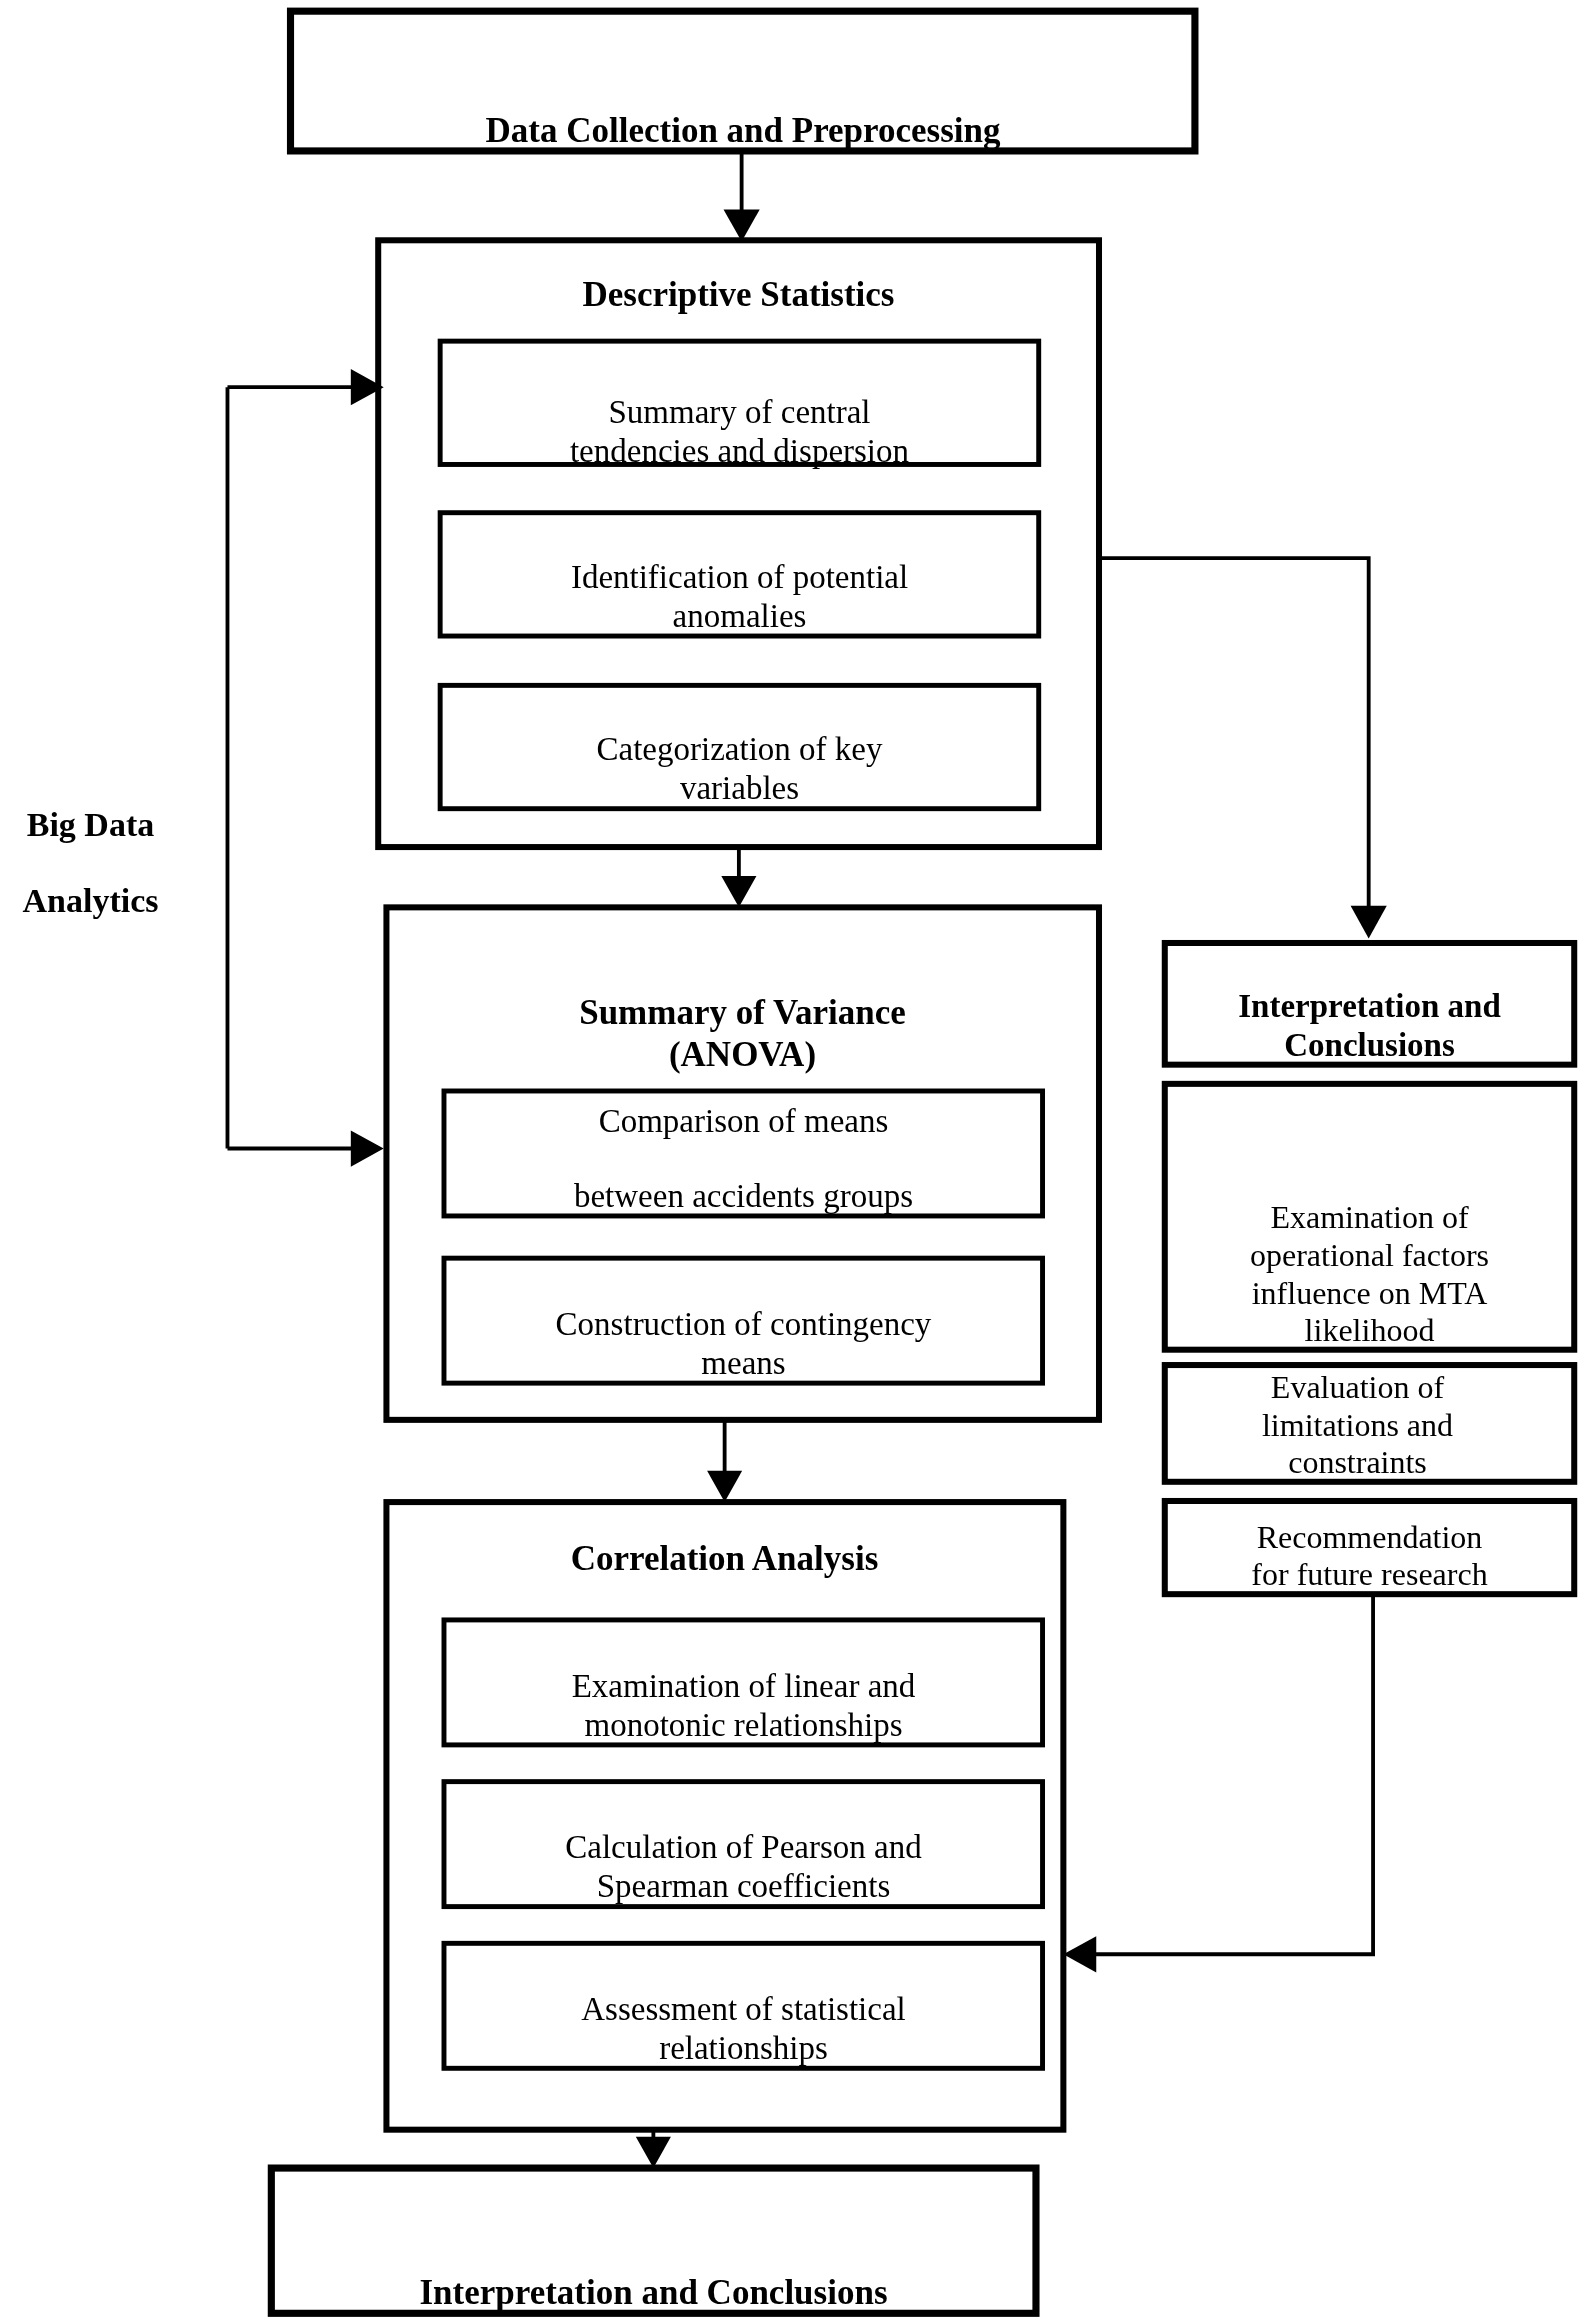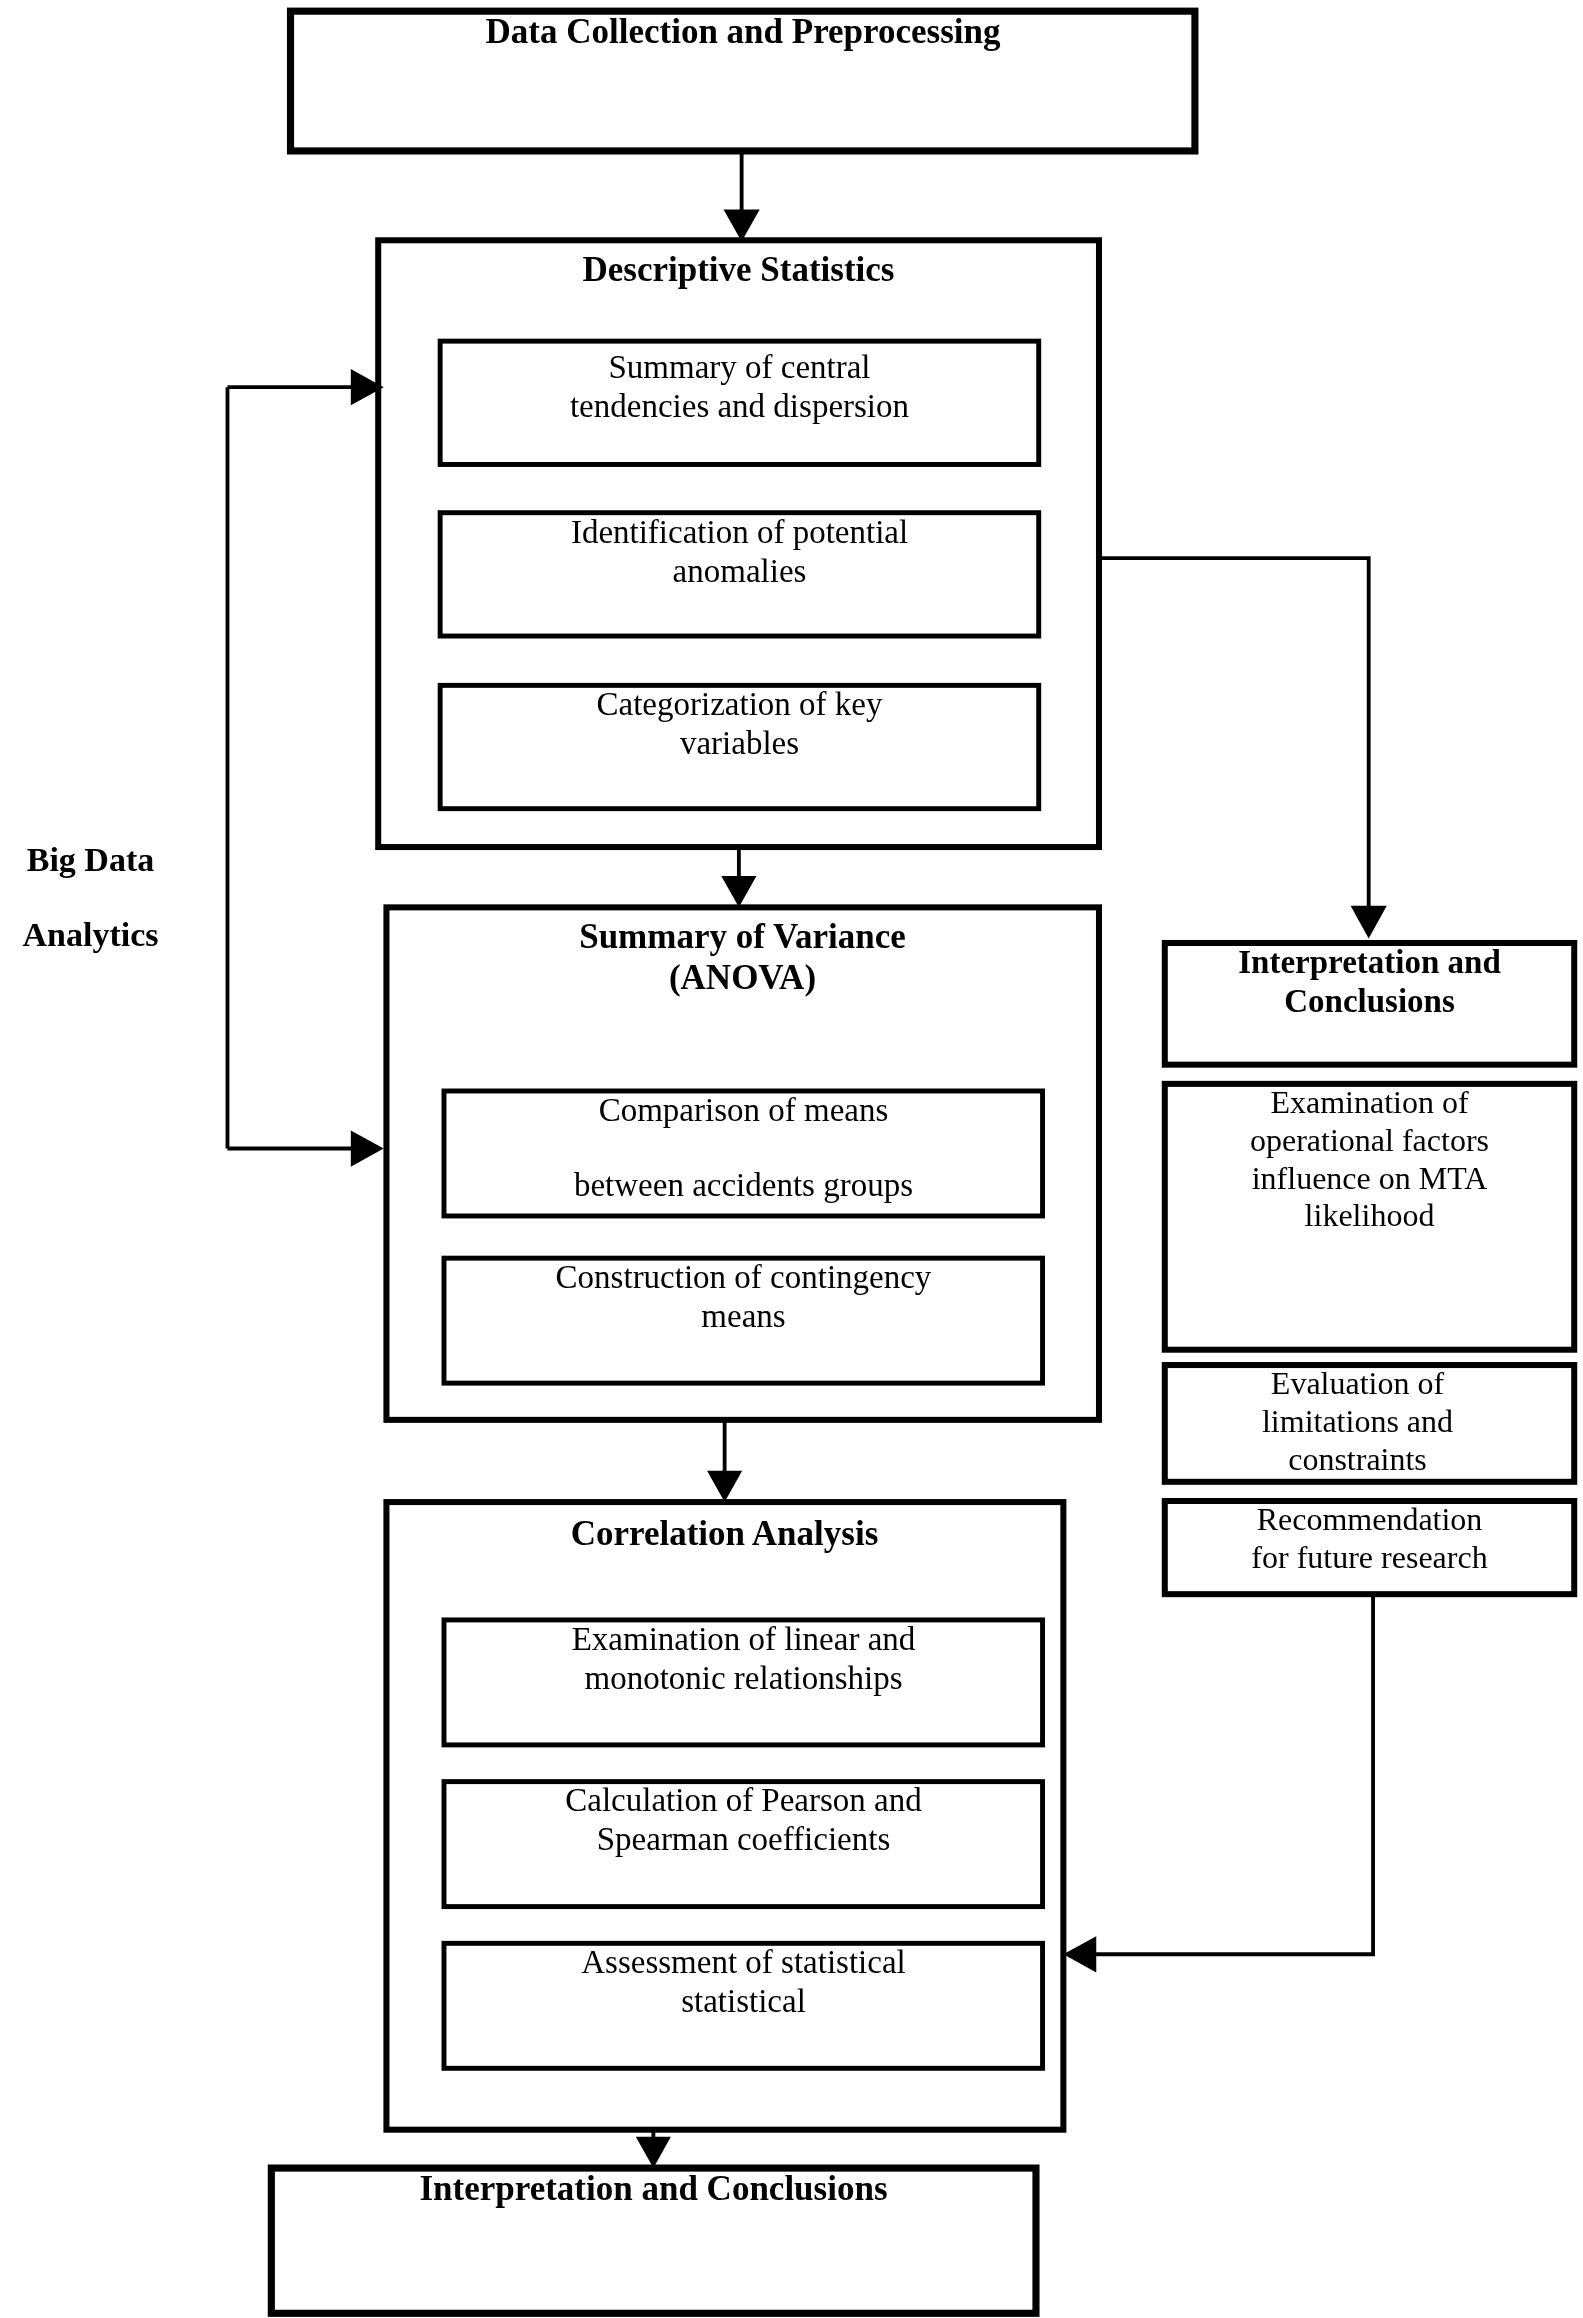--- a/index.html
+++ b/index.html
@@ -4,21 +4,21 @@
 <style>
   html,body{margin:0;padding:0;background:#ffffff;}
   body{width:1583px;height:2319px;overflow:hidden;
        font-family:"Liberation Serif","DejaVu Serif",serif;}
   #root{position:relative;width:1583px;height:2319px;background:#fff;}
   svg.canvas{position:absolute;left:0;top:0;width:1583px;height:2319px;}
   .box-line{fill:#ffffff;stroke:#000000;}
   .conn{fill:none;stroke:#000000;stroke-width:7;}
   .arrowhead{fill:#000000;stroke:none;}
   .lbl{position:absolute;text-align:center;color:#000;
-       line-height:1.18;display:flex;align-items:center;justify-content:flex-start;
+       line-height:1.18;display:flex;align-items:center;justify-content:flex-end;
        flex-direction:column;}
   .lbl span{display:block;width:100%;}
   .t-hdr{font-size:35px;font-weight:700;}
   .t-sub{font-size:33px;font-weight:400;}
   .t-side-hdr{font-size:33px;font-weight:700;}
   .t-side{font-size:32px;font-weight:400;}
   .t-big{font-size:35px;font-weight:700;}
   .t-sidelabel{font-size:34px;font-weight:700;line-height:1.22;gap:34px;}
 </style>
 </head>
@@ -135,21 +135,21 @@
   <div class="lbl t-sub" style="left:444px;top:1620px;width:599px;height:125px;">
     <span>Examination of linear and</span>
     <span>monotonic relationships</span>
   </div>
   <div class="lbl t-sub" style="left:444px;top:1781px;width:599px;height:125px;">
     <span>Calculation of Pearson and</span>
     <span>Spearman coefficients</span>
   </div>
   <div class="lbl t-sub" style="left:444px;top:1943px;width:599px;height:125px;">
     <span>Assessment of statistical</span>
-    <span>statistical</span>
+    <span>relationships</span>
   </div>
 
   <div class="lbl t-side-hdr" style="left:1165px;top:943px;width:409px;height:122px;">
     <span>Interpretation and</span>
     <span>Conclusions</span>
   </div>
   <div class="lbl t-side" style="left:1165px;top:1084px;width:409px;height:266px;">
     <span>Examination of</span>
     <span>operational factors</span>
     <span>influence on MTA</span>

